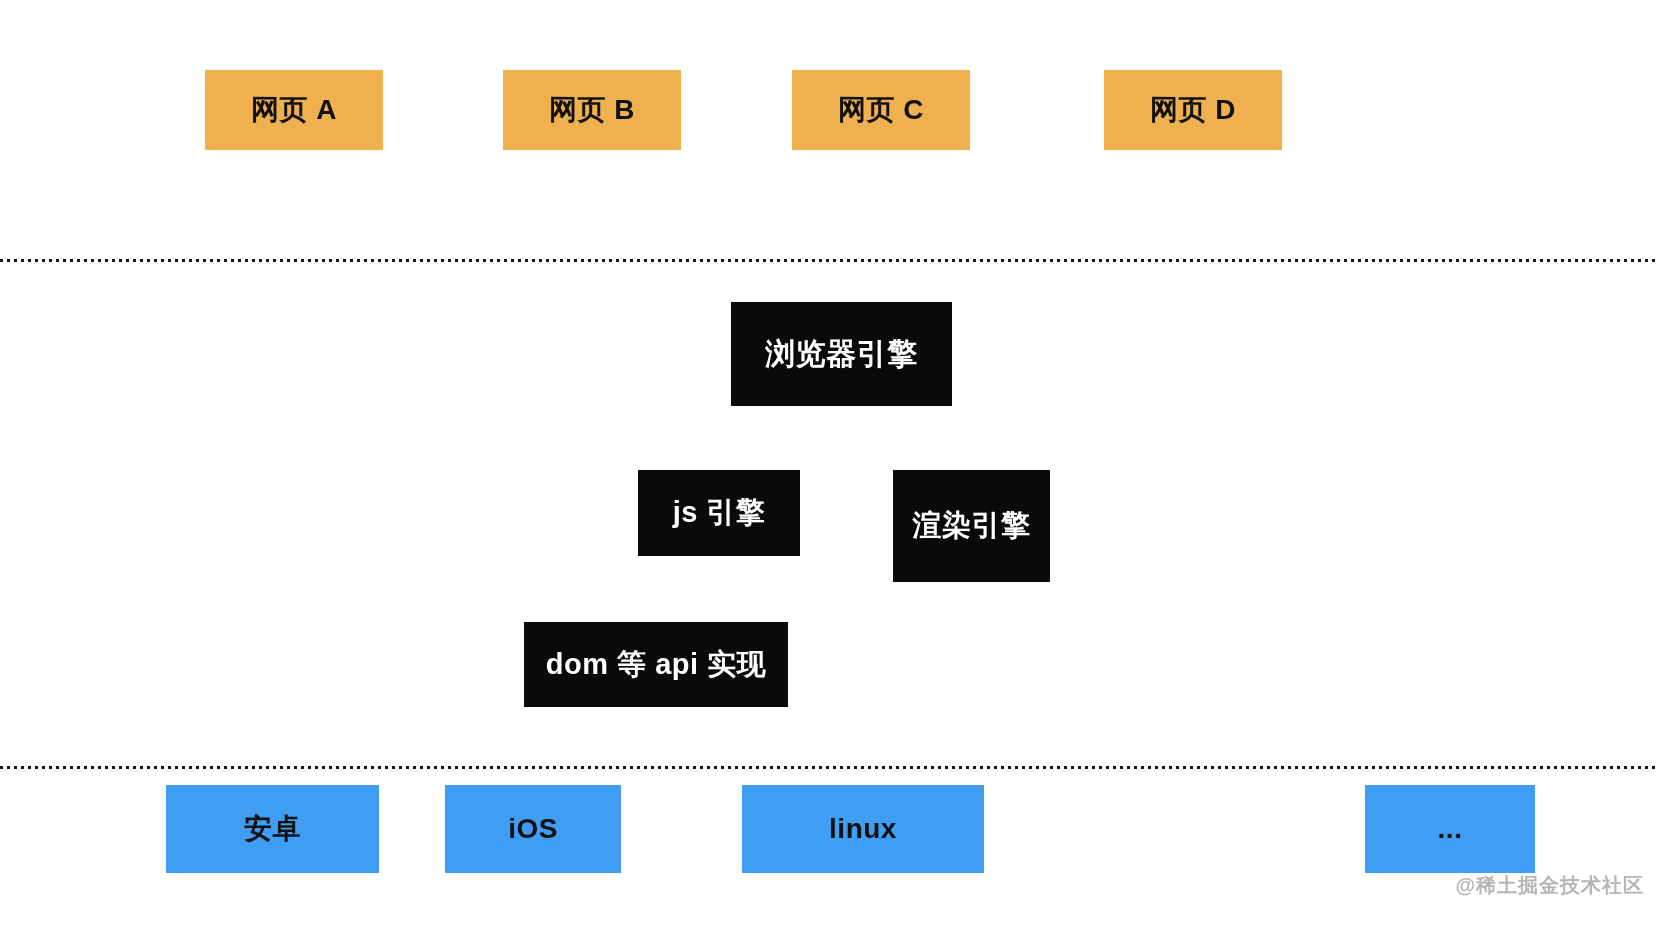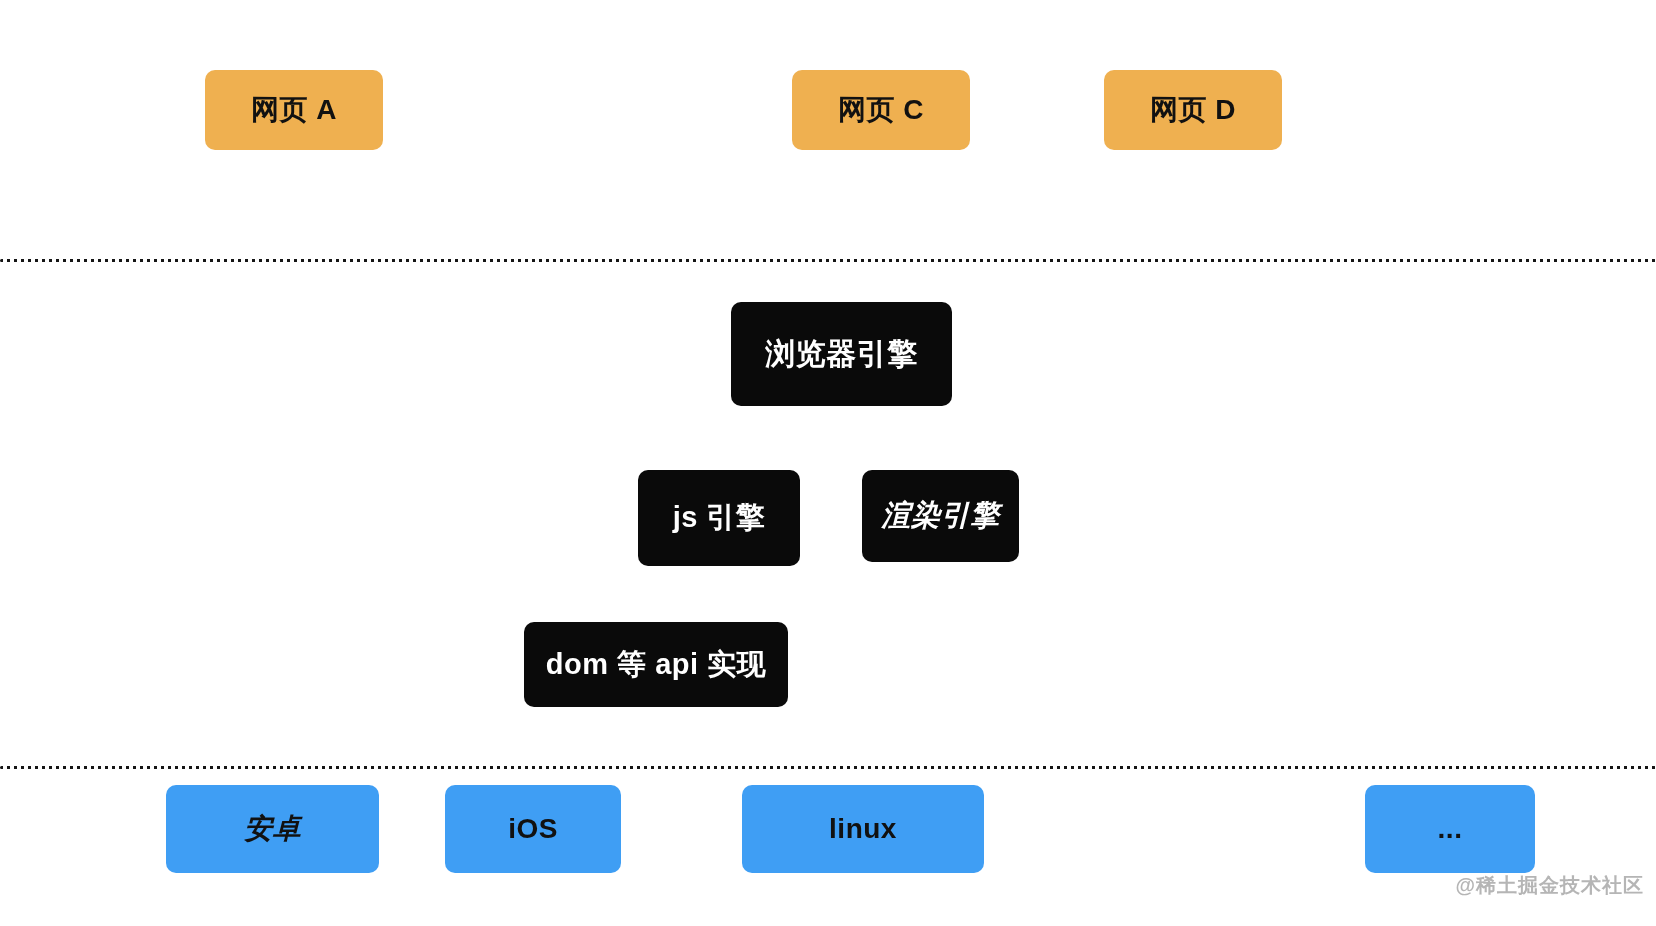--- a/index.html
+++ b/index.html
@@ -5,21 +5,21 @@
   :root{
     --background:#ffffff;
     --webpage-box:#efb050;
     --engine-box:#0a0a0a;
     --engine-text:#ffffff;
     --box-text:#111111;
     --platform-box:#3f9ef4;
     --divider:#151515;
     --watermark:#b5b5b5;
   }
-  *{margin:0;padding:0;box-sizing:border-box;border-radius:10px;}
+  *{margin:0;padding:0;box-sizing:border-box;}
   html,body{background:var(--background);}
   body{
     font-family:"Liberation Sans","DejaVu Sans",sans-serif;
   }
   .canvas{
     position:relative;
     width:1656px;
     height:926px;
     background:var(--background);
     overflow:hidden;
@@ -55,52 +55,53 @@
   }
   .divider-top{top:259px;}
   .divider-bottom{top:766px;}
   .engine-box{
     background:var(--engine-box);
     color:var(--engine-text);
     font-size:29px;
     text-align:right;
   }
   .browser-engine{left:731px;top:302px;width:221px;height:104px;font-size:30px;}
-  .js-engine{left:638px;top:470px;width:162px;height:96px;}
-  .render-engine{left:862px;top:470px;width:157px;height:92px;font-style:italic;}
+  .js-engine{left:638px;top:470px;width:162px;height:86px;}
+  .render-engine{left:893px;top:470px;width:157px;height:112px;}
   .dom-api{left:524px;top:622px;width:264px;height:85px;}
   .render-impl{left:908px;top:622px;width:200px;height:85px;}
   .platform-box{
     top:785px;
     height:88px;
     background:var(--platform-box);
     color:var(--box-text);
     font-size:28px;
   }
-  .platform-android{left:166px;width:213px;font-style:italic;}
+  .platform-android{left:166px;width:213px;}
   .platform-ios{left:445px;width:176px;}
   .platform-linux{left:742px;width:242px;}
   .platform-windows{left:1066px;width:215px;}
   .platform-more{left:1365px;width:170px;}
   .watermark{
     position:absolute;
     top:872px;
     right:12px;
     font-size:20px;
     color:var(--watermark);
     font-weight:bold;
     letter-spacing:1px;
   }
 </style>
 </head>
 <body>
 
 <div class="canvas">
 
   <div class="box web-box web-a">网页 A</div>
+  <div class="box web-box web-b">网页 B</div>
   <div class="box web-box web-d">网页 D</div>
   <div class="box web-box web-c">网页 C</div>
 
   <div class="divider divider-top"></div>
 
   <div class="box engine-box browser-engine">浏览器引擎</div>
 
   <div class="box engine-box js-engine">js 引擎</div>
   <div class="box engine-box render-engine">渲染引擎</div>
 

